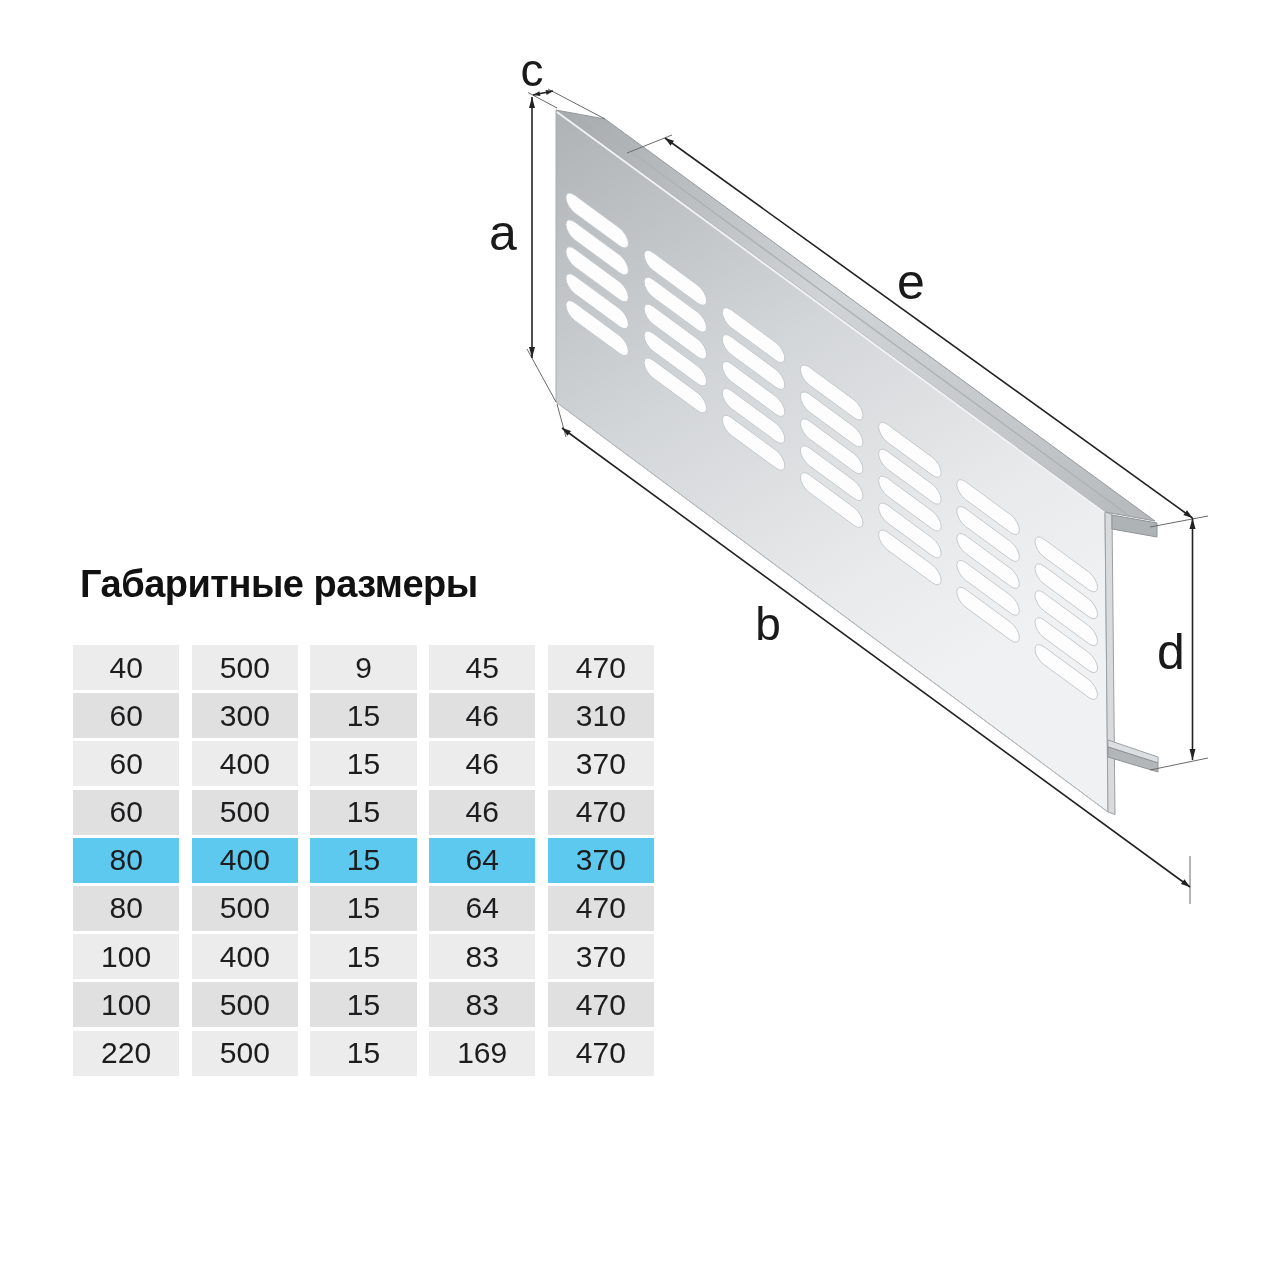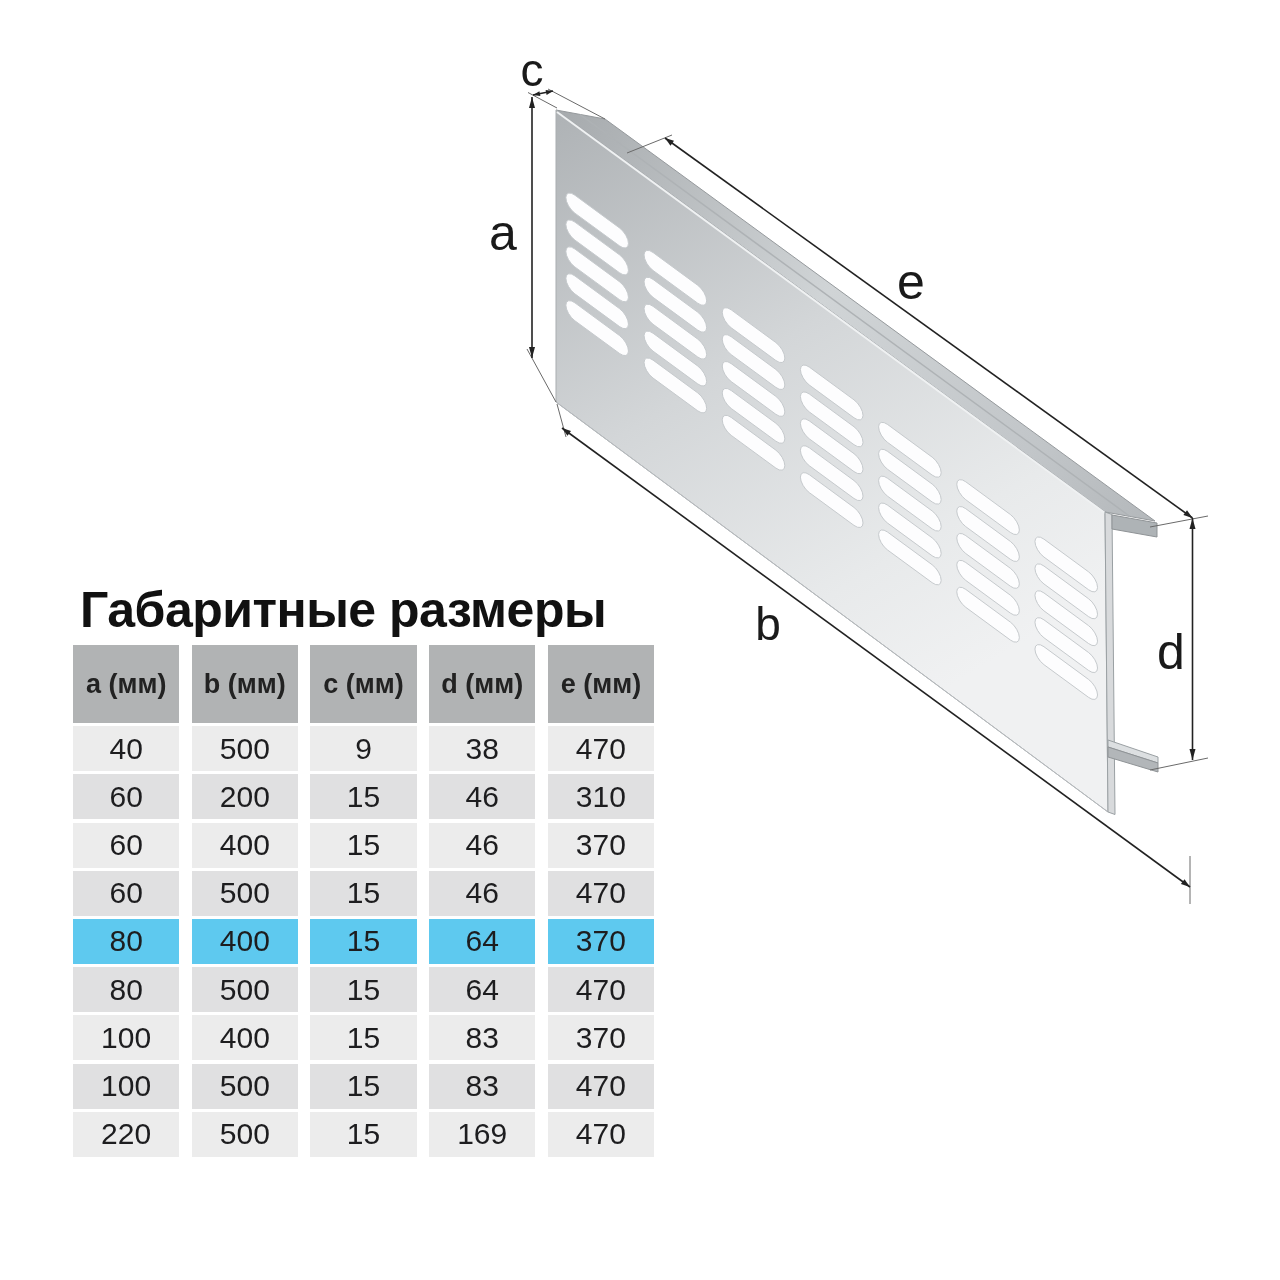--- a/index.html
+++ b/index.html
@@ -1,20 +1,20 @@
 <!DOCTYPE html>
 <html><head>
 <meta charset="utf-8">
 <style>
   html,body{margin:0;padding:0;background:#fff;}
   .page{position:relative;width:1280px;height:1280px;background:#ffffff;overflow:hidden;
         font-family:"Liberation Sans", sans-serif;}
   svg{position:absolute;left:0;top:0;}
 
-  .page-title{position:absolute;left:80px;top:581px;font-size:50px;font-weight:bold;
+  .page-title{position:absolute;left:80px;top:563px;font-size:38px;font-weight:bold;
               color:#111;letter-spacing:-0.5px;}
 
   .tbl{position:absolute;left:73px;top:645px;width:582px;}
   .trow{display:flex;gap:12.4px;margin-bottom:3.2px;}
   .cell{width:106.3px;flex:0 0 106.3px;display:flex;align-items:center;justify-content:center;
         height:45px;font-size:30px;color:#1d1d1f;}
   .thead .cell{height:78px;background:#b1b3b4;font-weight:bold;font-size:27px;color:#222;}
   .light .cell{background:#ececec;}
   .dark  .cell{background:#e0e0e1;}
   .hl    .cell{background:#5ec9ef;}
@@ -145,38 +145,31 @@
       <path class="dimline" d="M562,428 L1190,887"></path>
       <polygon class="arrow" points="562,428 567.5,435.7 571,430.9"></polygon>
       <polygon class="arrow" points="1190,887 1180.9,884.1 1184.5,879.3"></polygon>
       <text class="dimlabel" x="768" y="640" font-size="46" text-anchor="middle">b</text>
     </g>
   </svg>
 
   <div class="page-title">Габаритные размеры</div>
 
   <div class="tbl">
-    <div class="trow thead">
-      <div class="cell">a (мм)</div>
-      <div class="cell">b (мм)</div>
-      <div class="cell">c (мм)</div>
-      <div class="cell">d (мм)</div>
-      <div class="cell">e (мм)</div>
-    </div>
 
     <div class="trow light">
       <div class="cell">40</div>
       <div class="cell">500</div>
       <div class="cell">9</div>
-      <div class="cell">38</div>
+      <div class="cell">45</div>
       <div class="cell">470</div>
     </div>
     <div class="trow dark">
       <div class="cell">60</div>
-      <div class="cell">200</div>
+      <div class="cell">300</div>
       <div class="cell">15</div>
       <div class="cell">46</div>
       <div class="cell">310</div>
     </div>
     <div class="trow light">
       <div class="cell">60</div>
       <div class="cell">400</div>
       <div class="cell">15</div>
       <div class="cell">46</div>
       <div class="cell">370</div>

